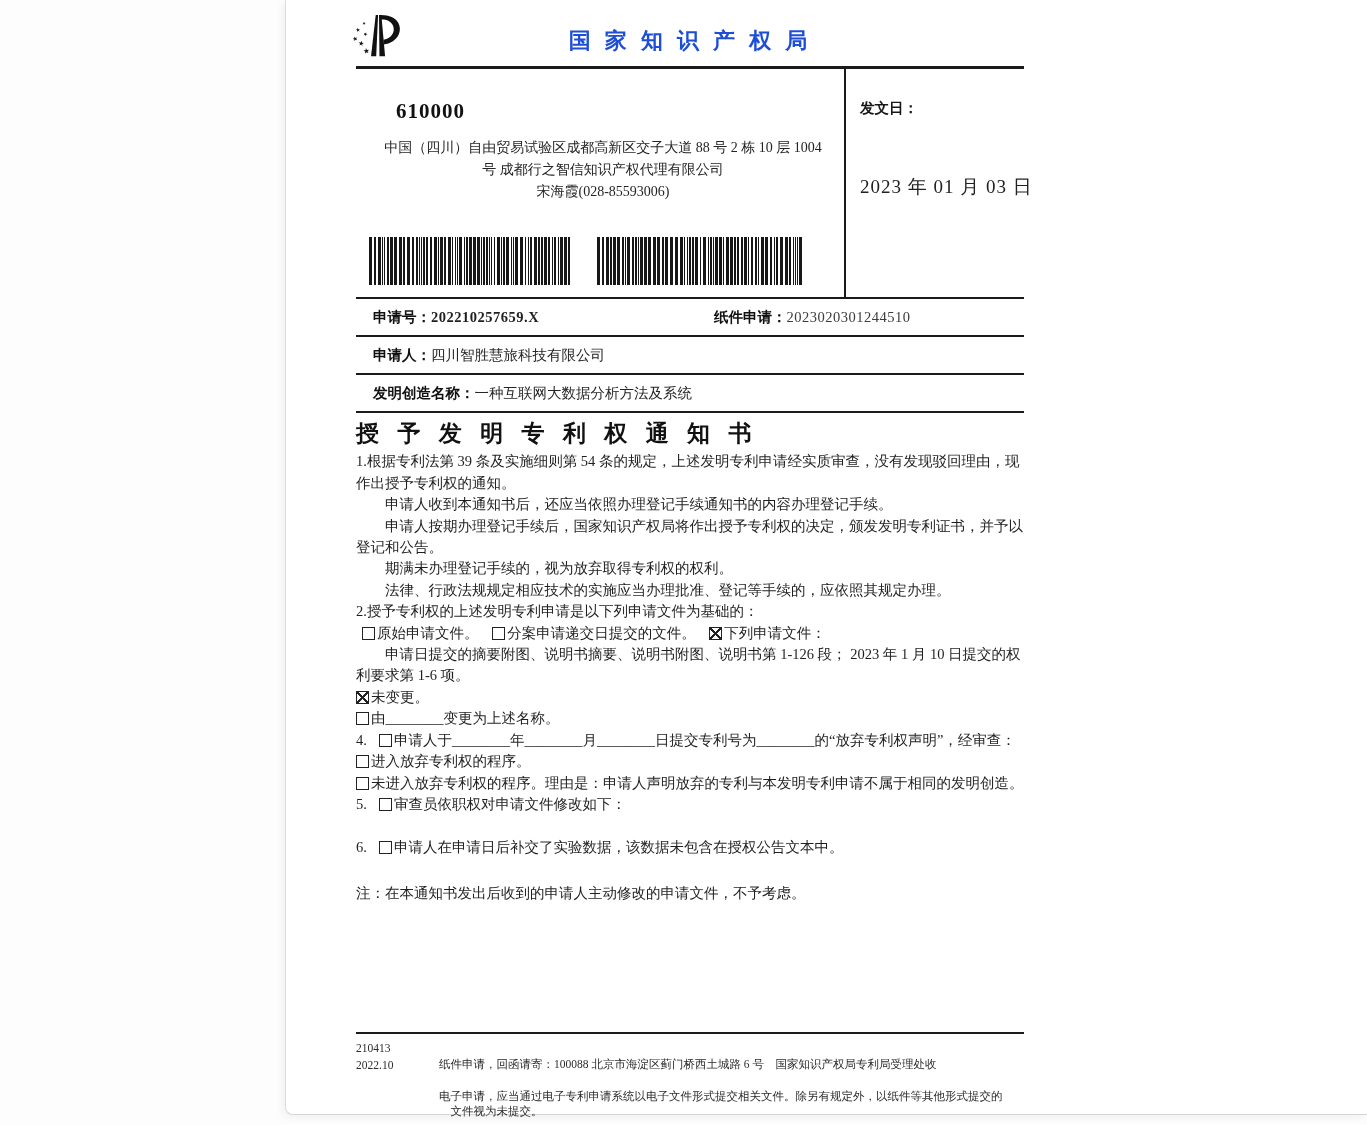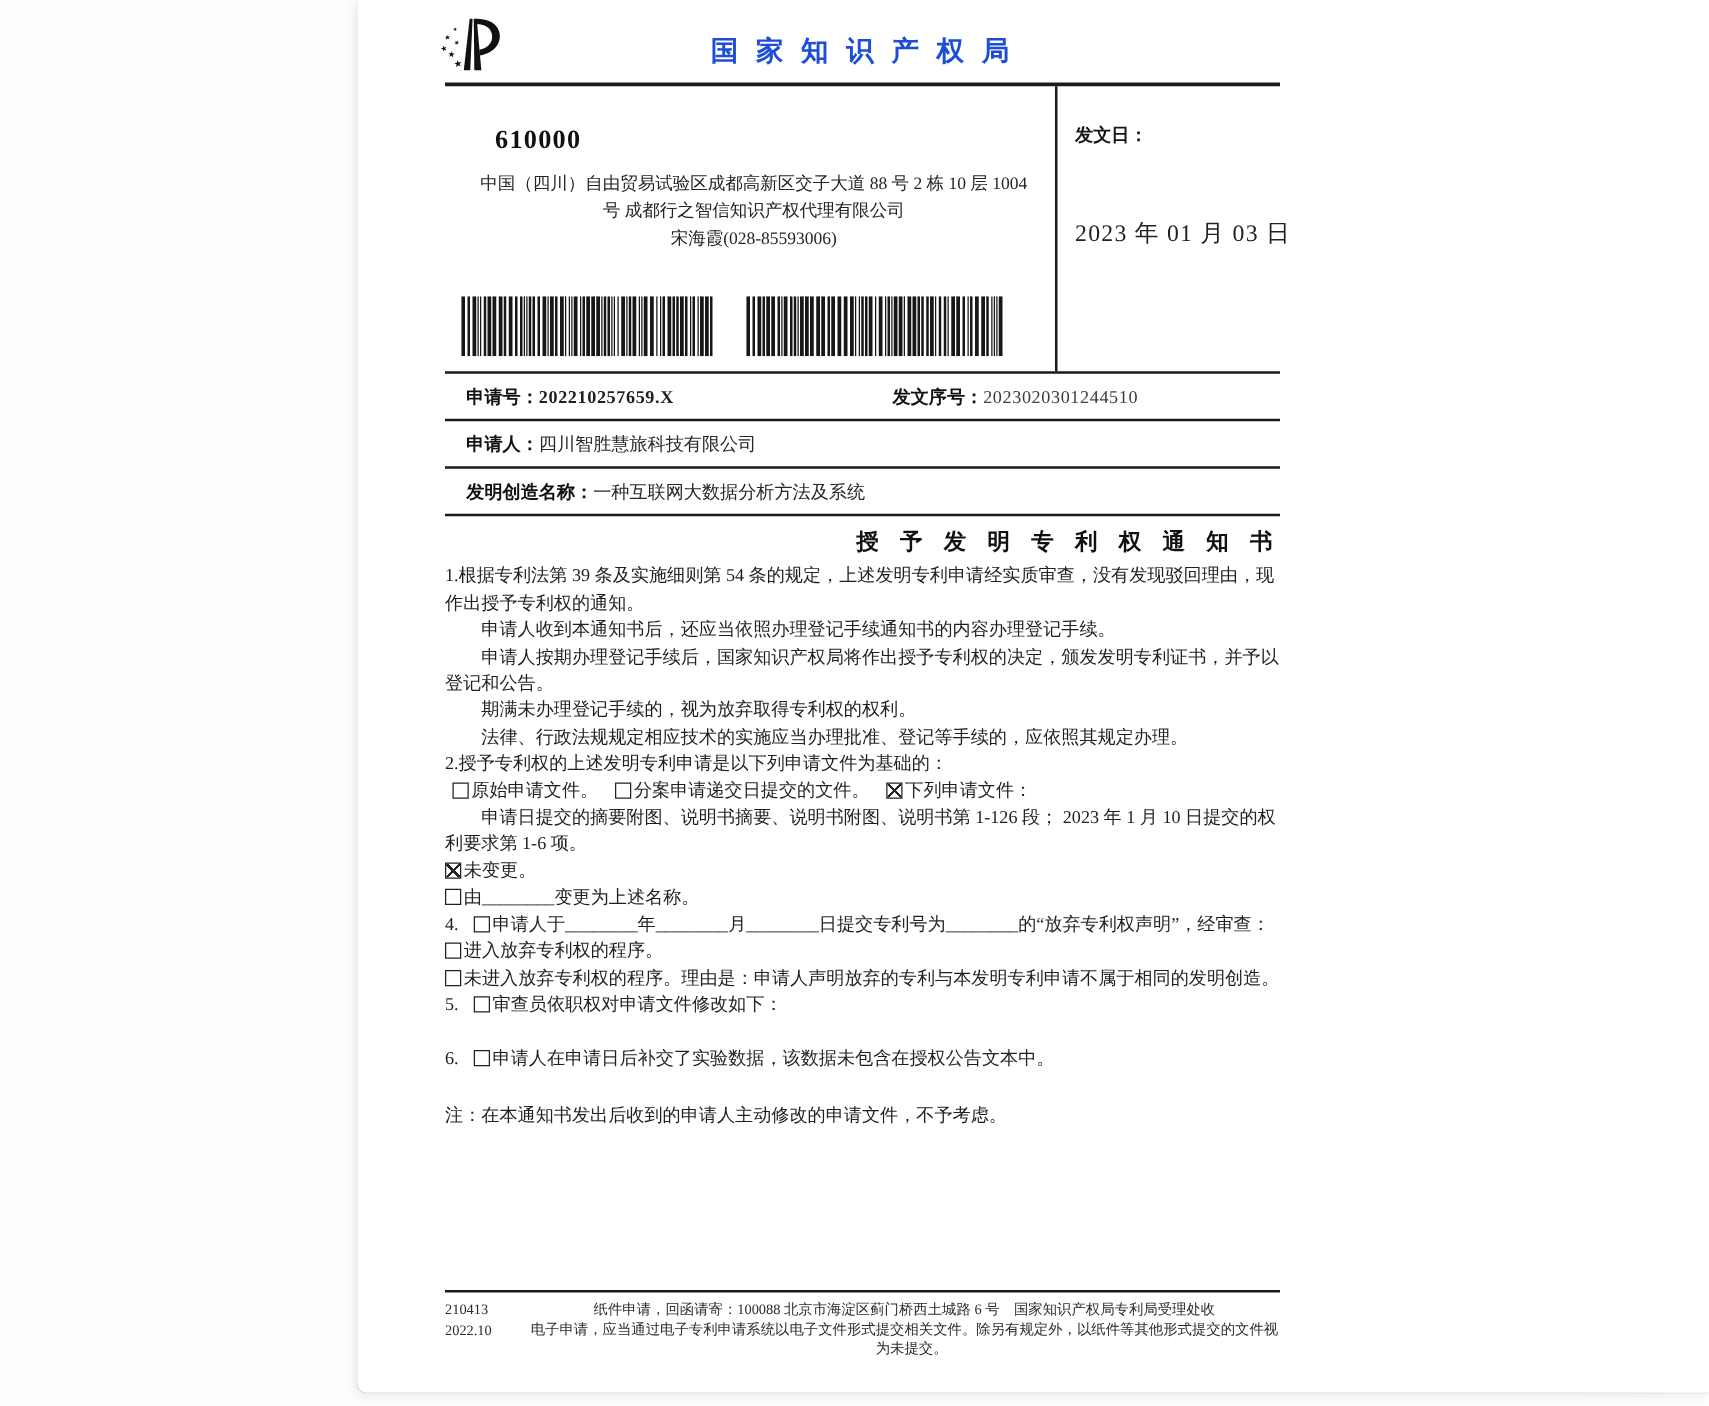--- a/index.html
+++ b/index.html
@@ -47,22 +47,22 @@
   .frow { border-bottom: 2px solid #1b1b1b; padding: 9px 0 8px; font-size: 14.5px; display: flex; }
   .frow b { font-weight: 700; color: #111; margin-left: 17px; }
   .frow .val { color: #262626; }
   .cell-left { width: 341px; }
   .appno { font-weight: 700; letter-spacing: 0.5px; }
   .dispatch-val { color: #3c3c3c; letter-spacing: 0.5px; }
 
   
   .notice { font-size: 14.5px; line-height: 21.4px; }
   .notice h1 {
-    margin: 10px 0 7px; text-align: right;
-    font-size: 18px; letter-spacing: 6px; font-weight: 700; color: #111;
+    margin: 10px 0 7px; text-align: left;
+    font-size: 23px; letter-spacing: 6px; font-weight: 700; color: #111;
     font-family: "Liberation Sans", "DejaVu Sans", sans-serif;
   }
   .notice p { margin: 0; }
   .ind { text-indent: 2em; }
   .cbline { padding-left: 6px; }
   .cbline .cbi { margin-right: 10px; }
   .cbrow { margin-left: 28px; }
   .nowrap { white-space: nowrap; }
   .num { display: inline-block; width: 23px; }
   .gap-top { margin-top: 22px !important; }
@@ -81,21 +81,21 @@
 
   
   .footer {
     position: absolute; left: 70px; top: 1032px; width: 668px;
     border-top: 2px solid #1b1b1b; padding-top: 7px;
     display: flex; font-size: 11.5px; line-height: 15.5px; color: #2b2b2b;
   }
   .form-codes { width: 67px; }
   .form-codes div { margin-bottom: 1px; }
   .footer-text { flex: 1; }
-  .footer-text p { margin: 0; padding-left: 1em; text-indent: -1em; text-align: center; }
+  .footer-text p { margin: 16px; padding-left: 1em; text-indent: -1em; }
 </style>
 </head>
 <body>
 
 <div class="doc">
   <div class="content">
 
     <header class="hdr">
       <svg class="logo" viewBox="0 0 62 52" width="58" height="49" aria-hidden="true">
         <defs>
@@ -133,21 +133,21 @@
         <div class="date-label">发文日：</div>
         <div class="date-value">2023 年 01 月 03 日</div>
       </div>
     </section>
 
     <div class="frow">
       <div class="cell-left">
         <b>申请号：</b><span class="appno">202210257659.X</span>
       </div>
       <div>
-        <b>发文序号：</b><span class="dispatch-val">2023020301244510</span>
+        <b>纸件申请：</b><span class="dispatch-val">2023020301244510</span>
       </div>
     </div>
 
     <div class="frow">
       <b>申请人：</b>
         <span class="val">四川智胜慧旅科技有限公司</span>
     </div>
 
     <div class="frow">
       <b>发明创造名称：</b>

